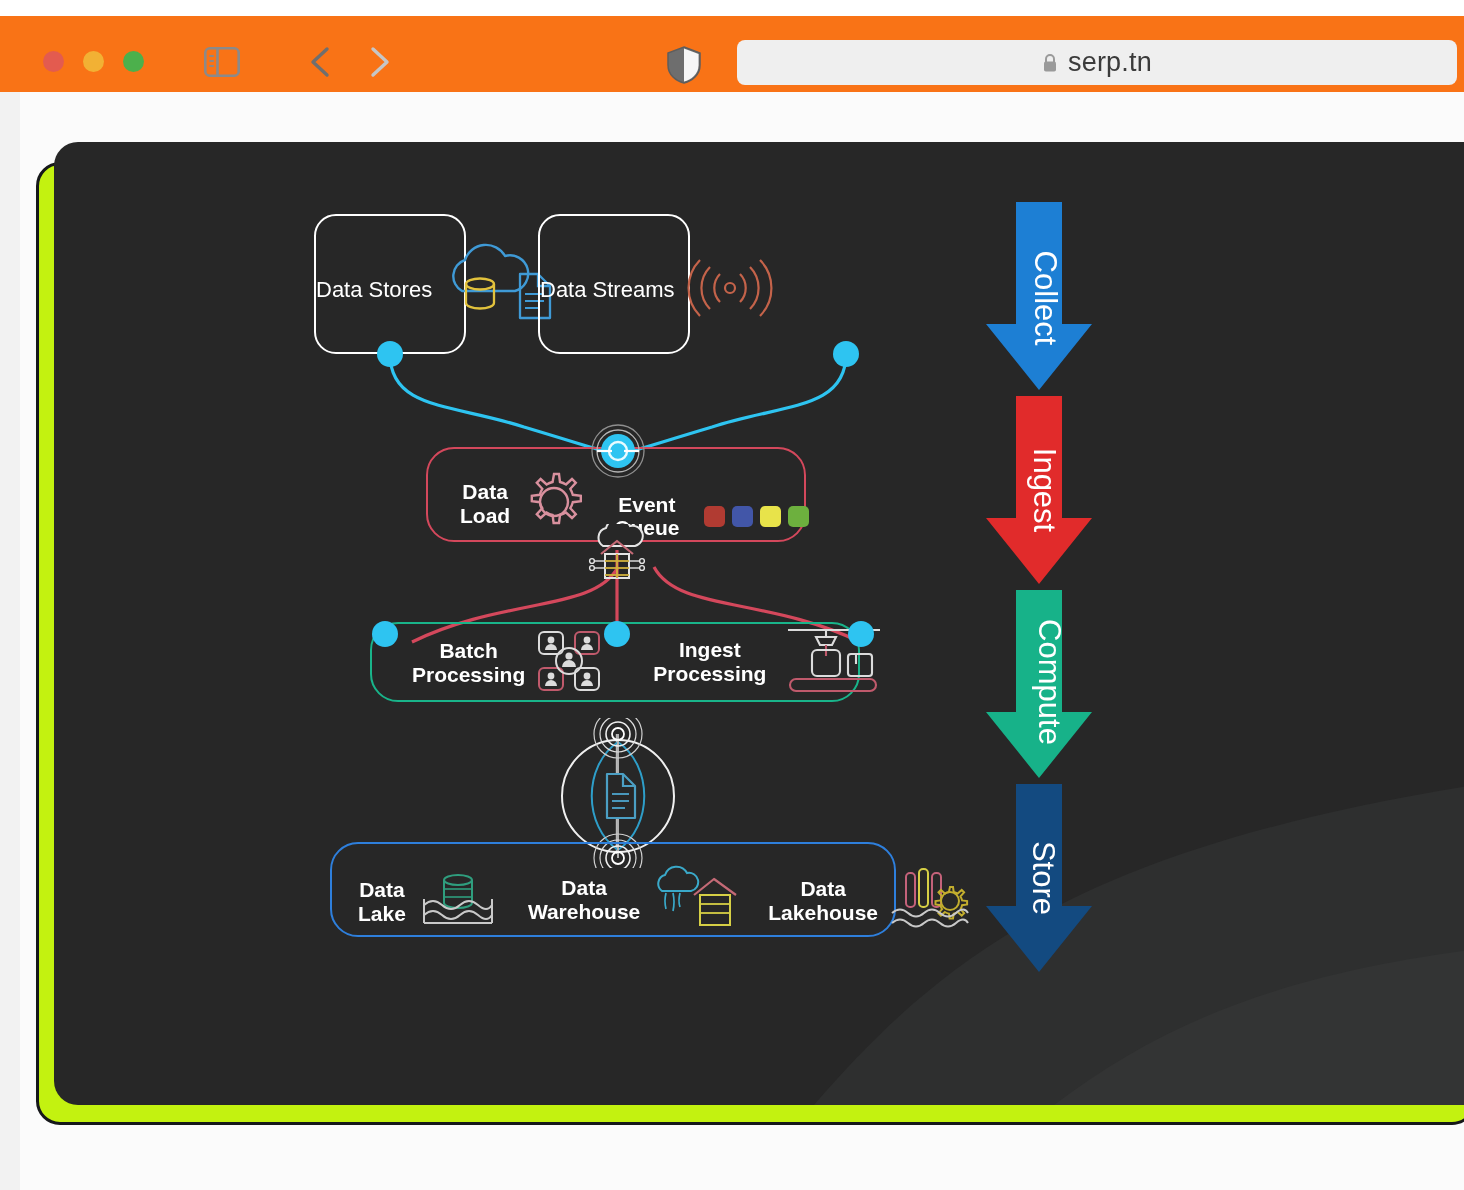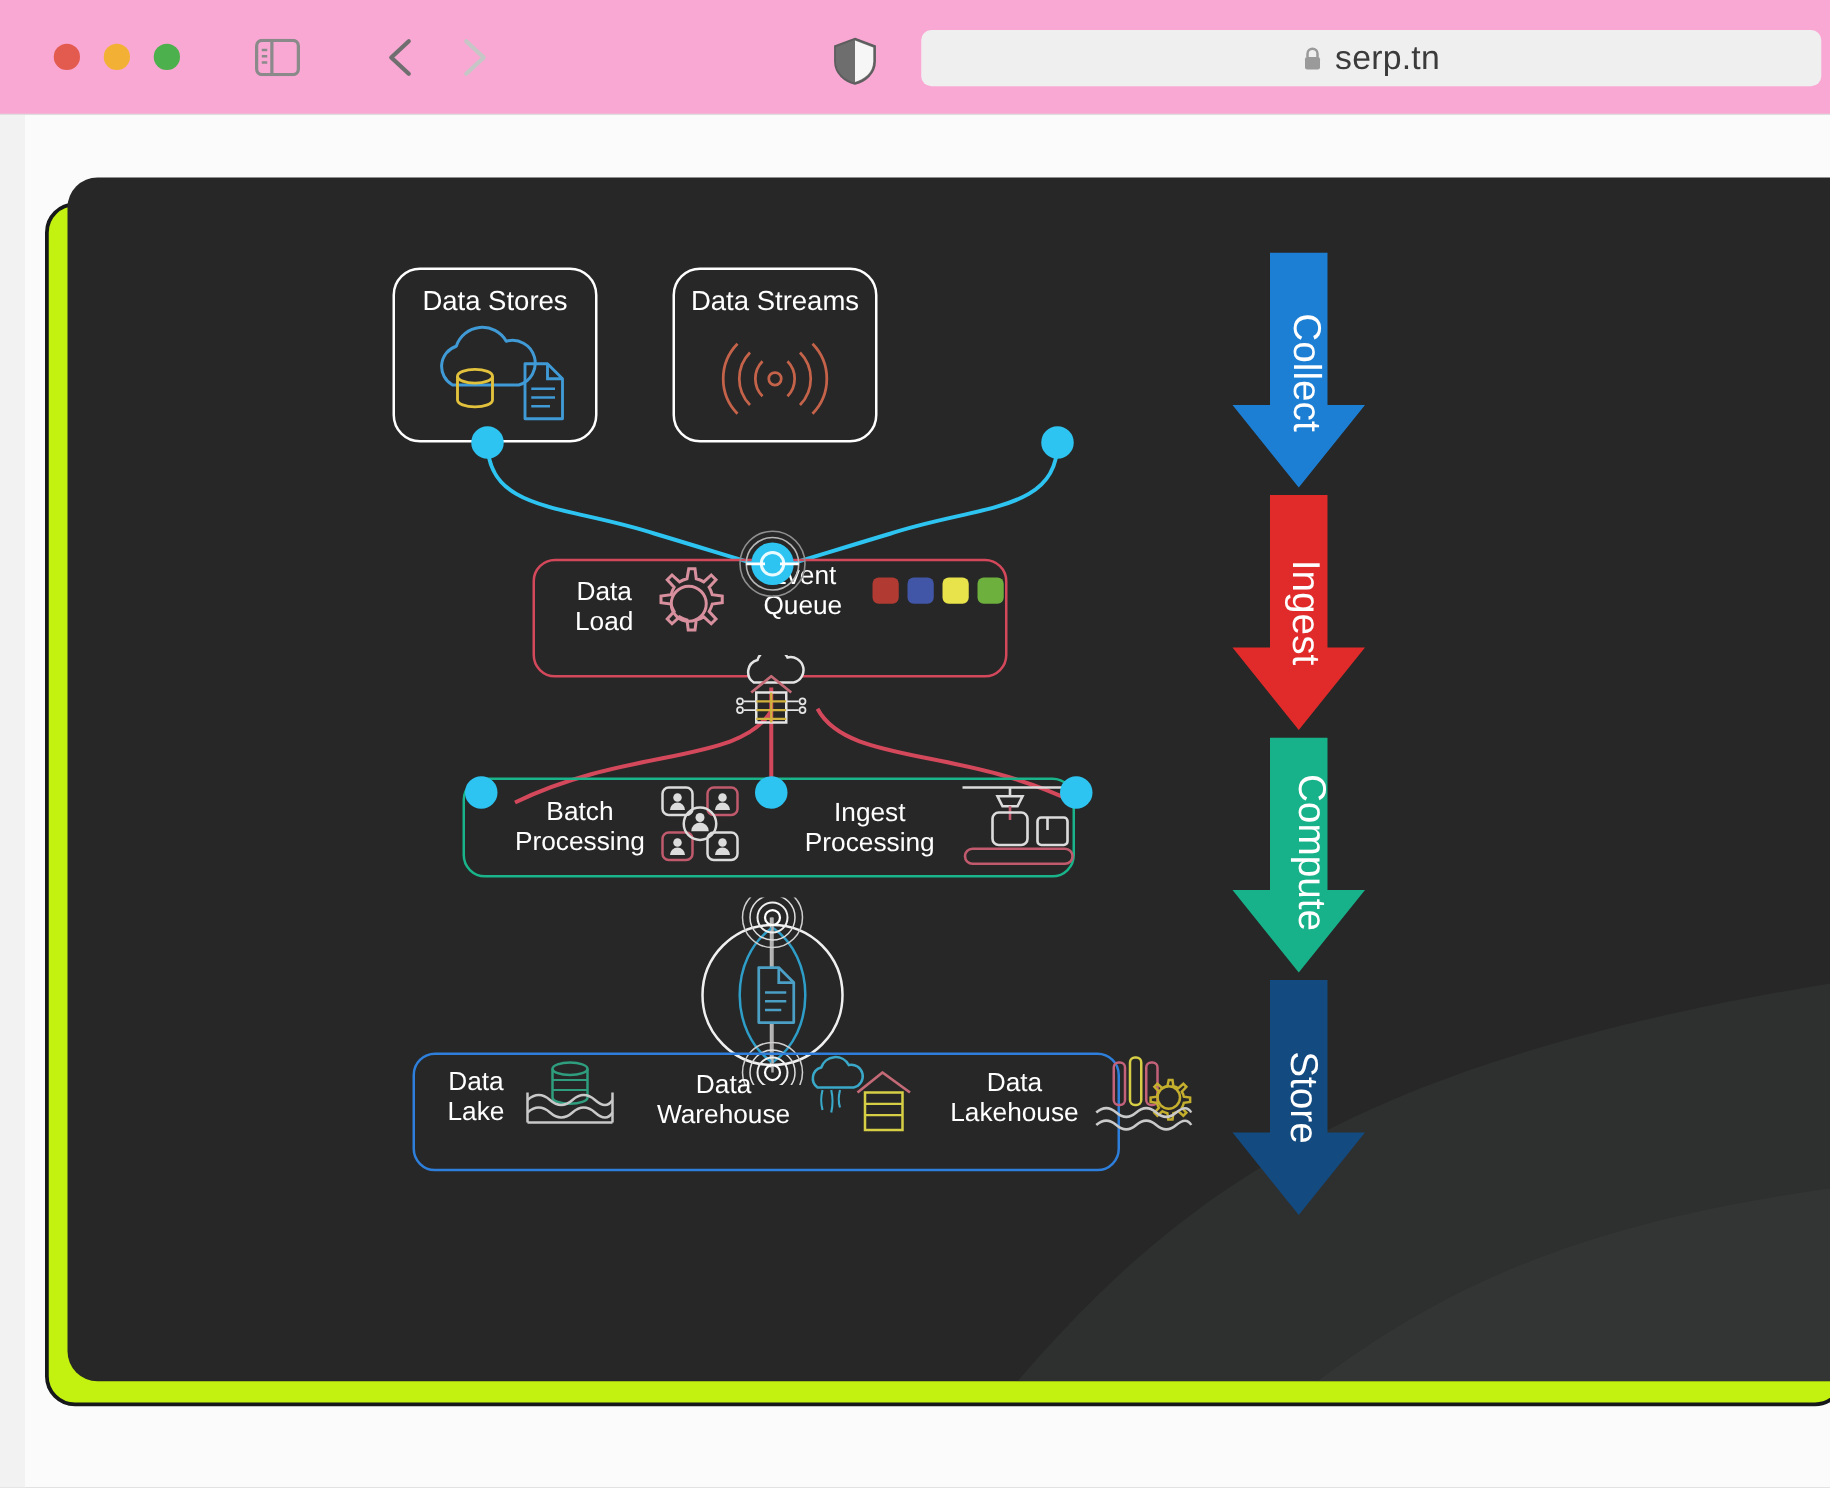--- a/index.html
+++ b/index.html
@@ -9,24 +9,24 @@
     width: 1464px;
     height: 1190px;
     overflow: hidden;
     background: #ffffff;
     font-family: "Liberation Sans", sans-serif;
   }
 
   
   .browser-chrome {
     position: absolute;
-    top: 0; left: 0;
+    top: 16px; left: 0;
     width: 1464px;
     height: 92px;
-    background: #f9a8d4;
+    background: #f97316;
     border-bottom: 1px solid #dedede;
     display: flex;
     align-items: center;
   }
 
   .traffic-lights {
     display: flex;
     align-items: center;
     gap: 19px;
     margin-left: 43px;
@@ -121,46 +121,47 @@
   .diagram-layer {
     position: absolute;
     left: 0; top: 0;
     width: 1440px;
     height: 963px;
   }
 
   
   .src-box {
     position: absolute;
-    width: 164px;
+    width: 152px;
     height: 140px;
     border: 2.5px solid #ffffff;
     border-radius: 22px;
     display: flex;
-    flex-direction: column;
+    flex-direction: row;
     align-items: center;
   }
   .src-label {
     color: #ffffff;
     font-size: 22px;
     margin-top: 12px;
     white-space: nowrap;
   }
   .src-icon { margin-top: 4px; }
 
   #src-0 { left: 260px; top: 72px; }
   #src-1 { left: 484px; top: 72px; }
   #src-2 { left: 712px; top: 72px; }
 
   
   .band {
     position: absolute;
-    border-radius: 18px;
-    display: flex;
-    align-items: flex-start;
+    border-radius: 28px;
+    display: flex;
+    align-items: flex-end;
+    font-weight: bold;
   }
   .band-load {
     left: 372px; top: 305px;
     width: 380px; height: 95px;
     border: 2.5px solid #d4485c;
   }
   .band-process {
     left: 316px; top: 480px;
     width: 490px; height: 80px;
     border: 2.5px solid #19b48a;

